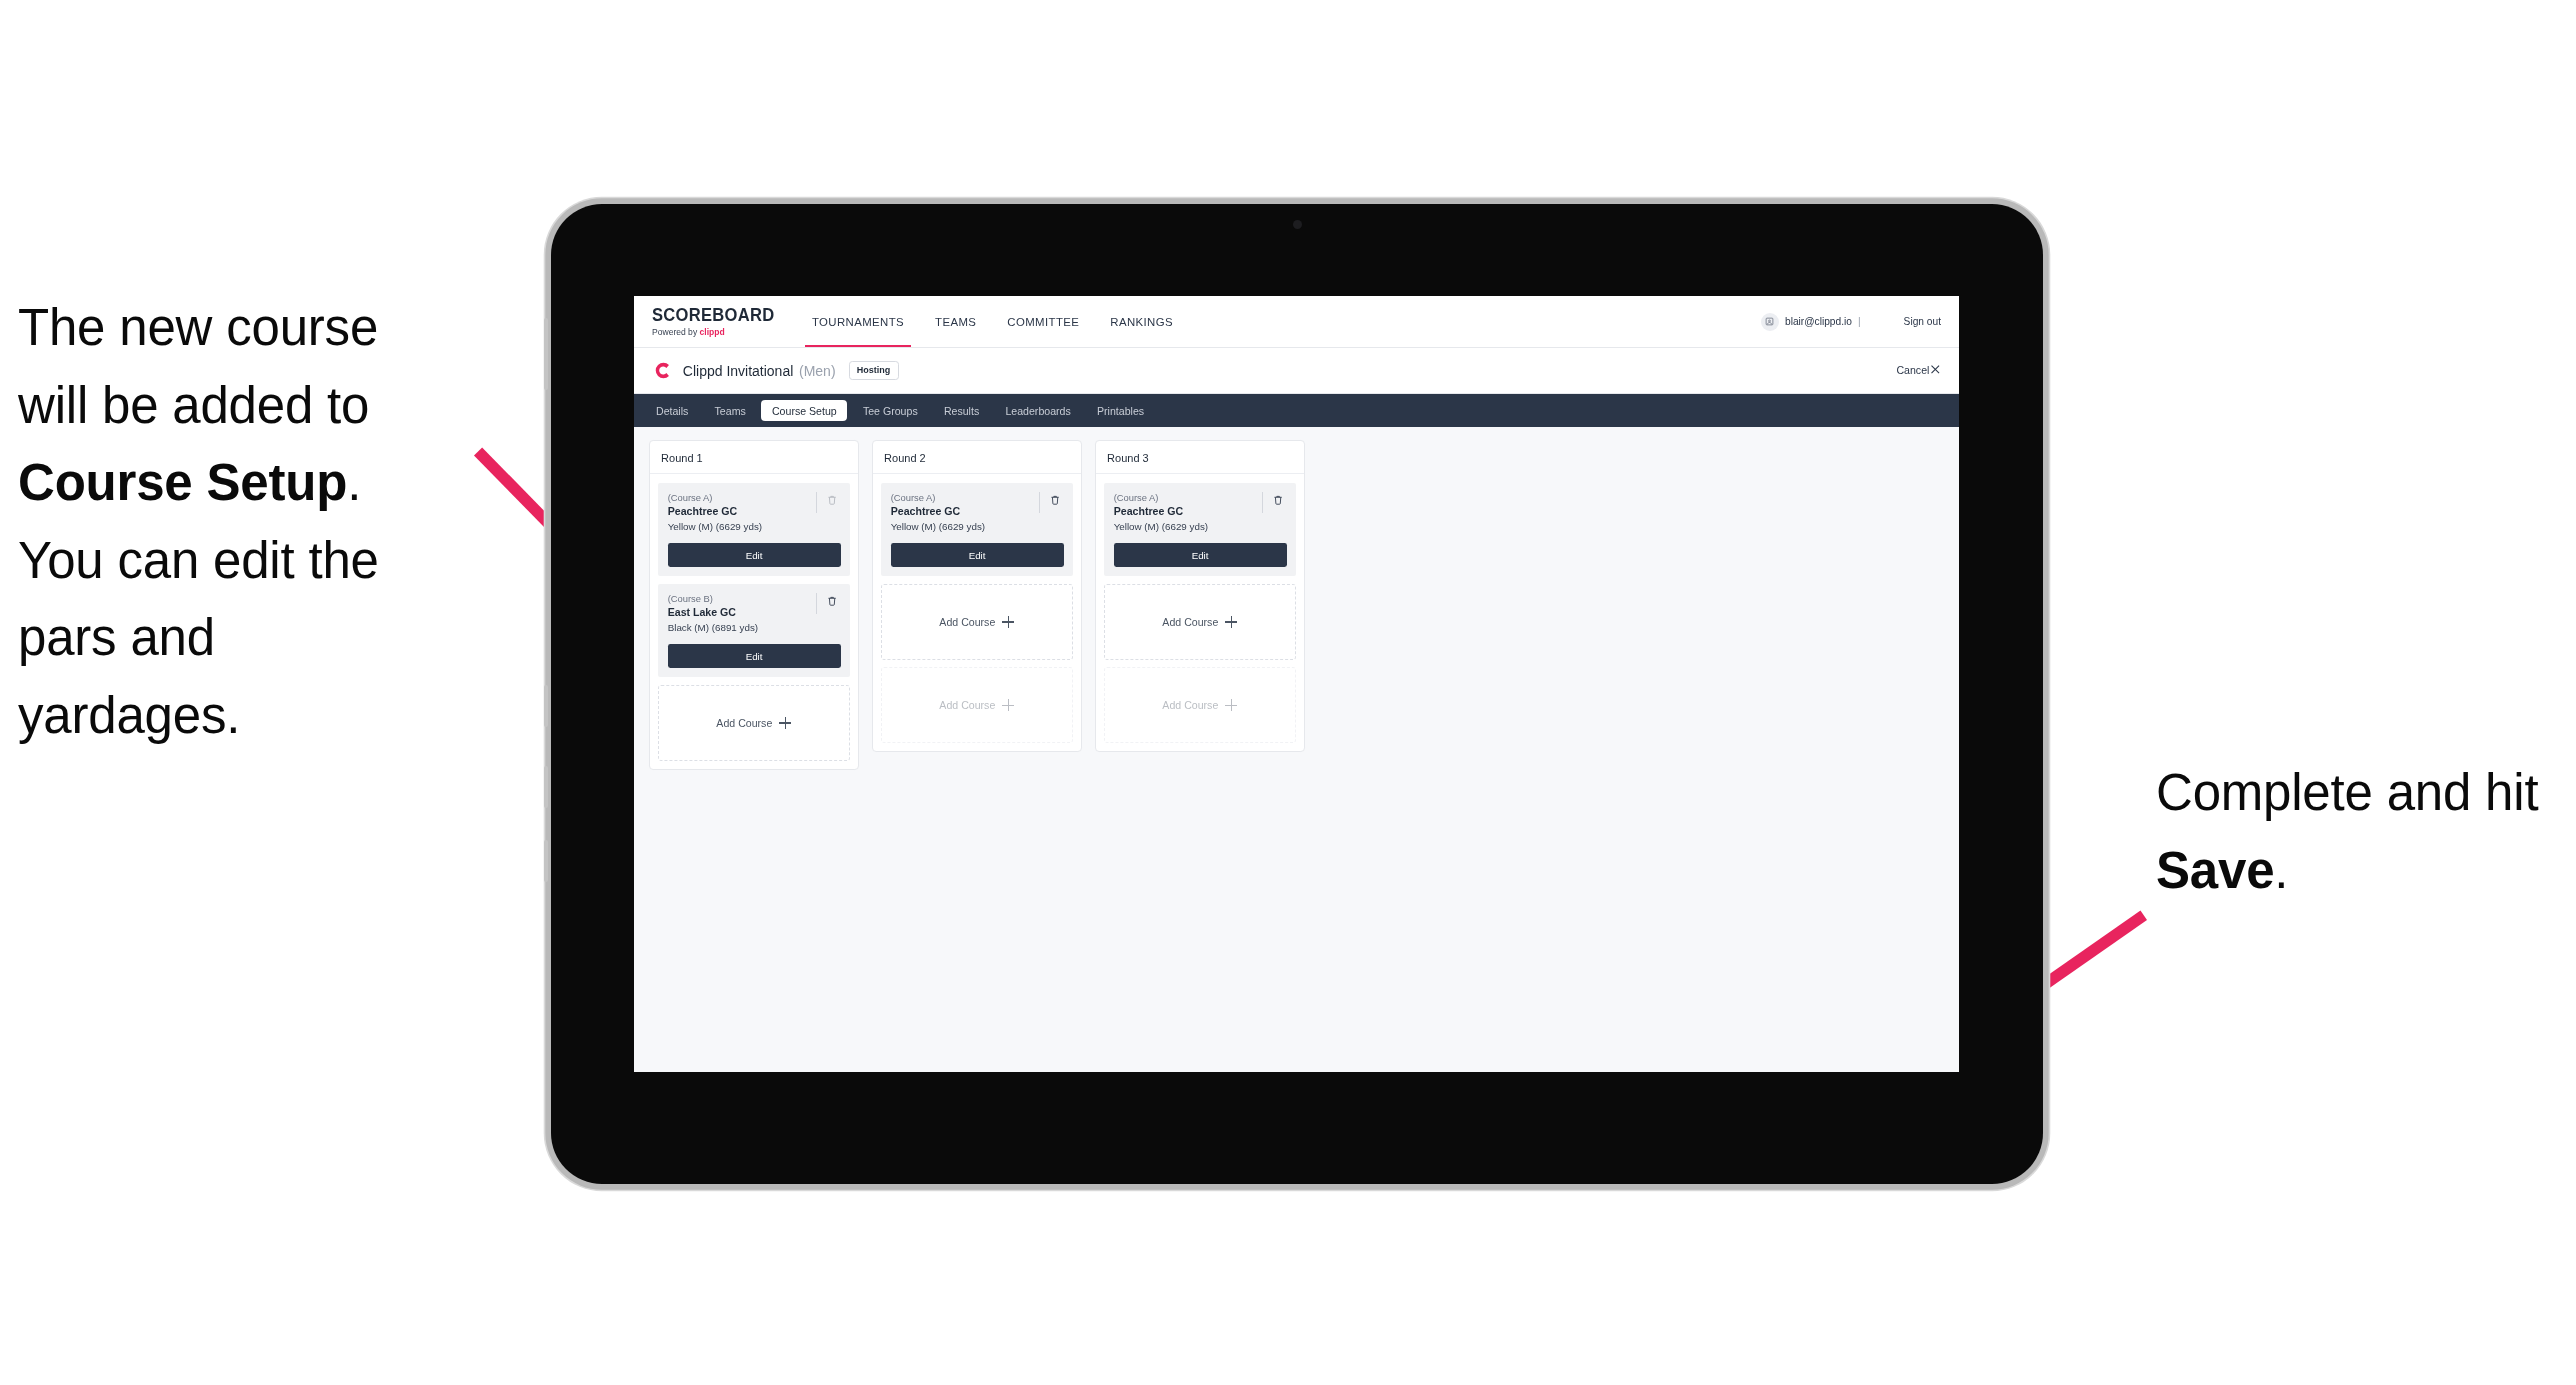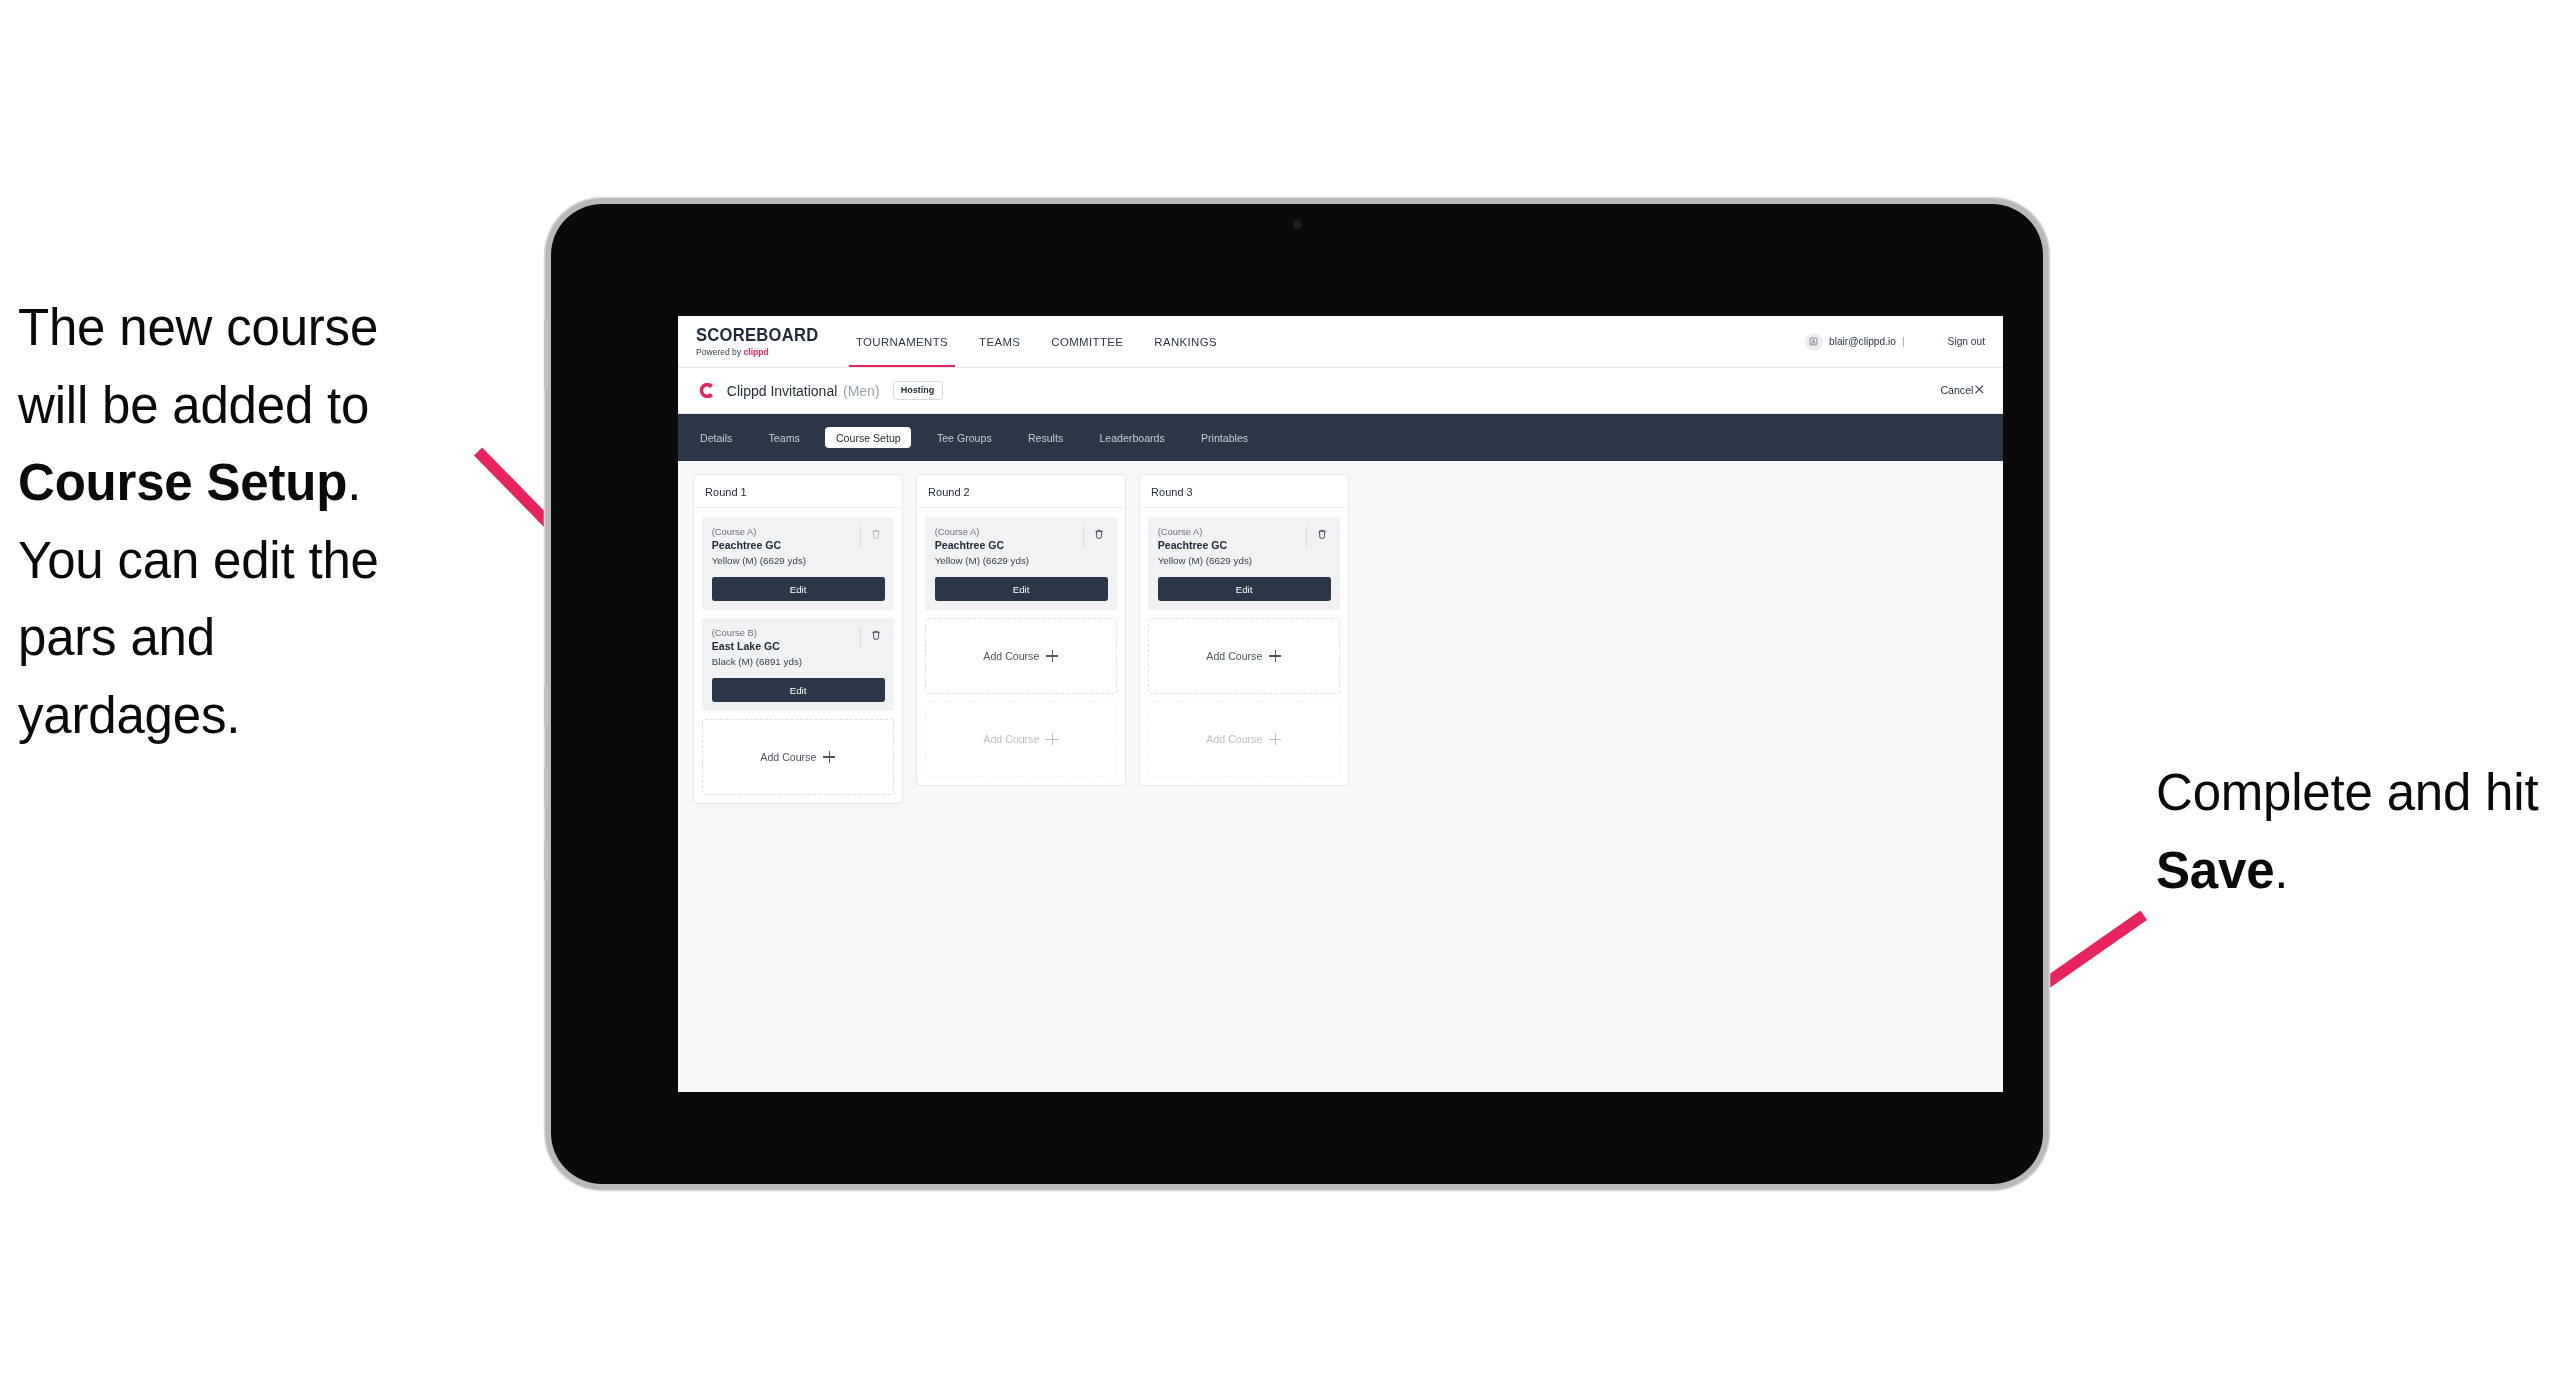--- a/index.html
+++ b/index.html
@@ -46,25 +46,24 @@
     width: 4.1px; background: #c4c4c4; border-radius: 2.4px;
   }
   .btn-vol.a { top: 114px; height: 72px; }
   .btn-vol.b { top: 481px; height: 42px; }
   .btn-vol.c { top: 562px; height: 42px; }
   .btn-vol.d { top: 636px; height: 42px; }
 
   
   .screen {
     position: absolute;
-    left: 83px; top: 112px;
+    left: 83px; top: 92px;
     width: 1325px; height: 776px;
     background: #f7f8fa;
     overflow: hidden;
-    margin-left: 44px;
   }
 
   
   .topnav {
     height: 52px; background: #ffffff;
     display: flex; align-items: stretch;
     border-bottom: 0.8px solid #e6e8ec;
     position: relative;
   }
   .brand {
@@ -119,22 +118,22 @@
     margin-left: 13px; font-size: 9px; font-weight: 700; color: #1f2937;
     border: 0.8px solid #d7dae0; border-radius: 3.3px; padding: 4.1px 7.3px; line-height: 1;
   }
   .cancel {
     margin-left: auto; display: flex; align-items: flex-start; gap: 1px;
     font-size: 10.6px; color: #2b3648; cursor: pointer;
   }
 
   
   .tabs {
-    height: 47px; background: #2b3648;
-    display: flex; align-items: center; padding: 0 11.4px; gap: 15px;
+    height: 33px; background: #2b3648;
+    display: flex; align-items: center; padding: 0 11.4px; gap: 5px;
   }
   .tab {
     font-size: 10.6px; color: #c8cdd6; padding: 4.9px 10.6px;
     border-radius: 4.1px; cursor: pointer; white-space: nowrap;
   }
   .tab.active { background: #ffffff; color: #1f2937; font-weight: 400; }
 
   
   .content { padding: 13px 14.7px; display: flex; gap: 13px; align-items: flex-start; }
   .round-col {

